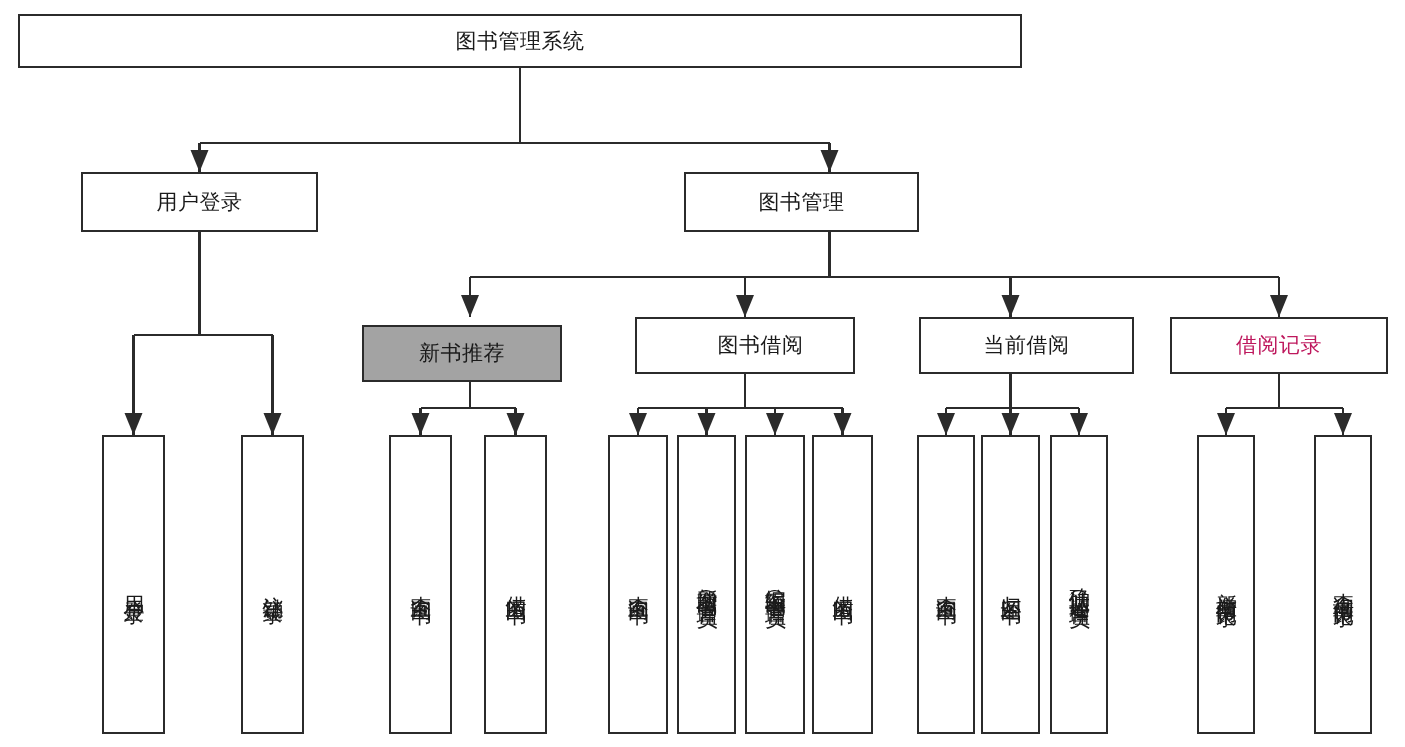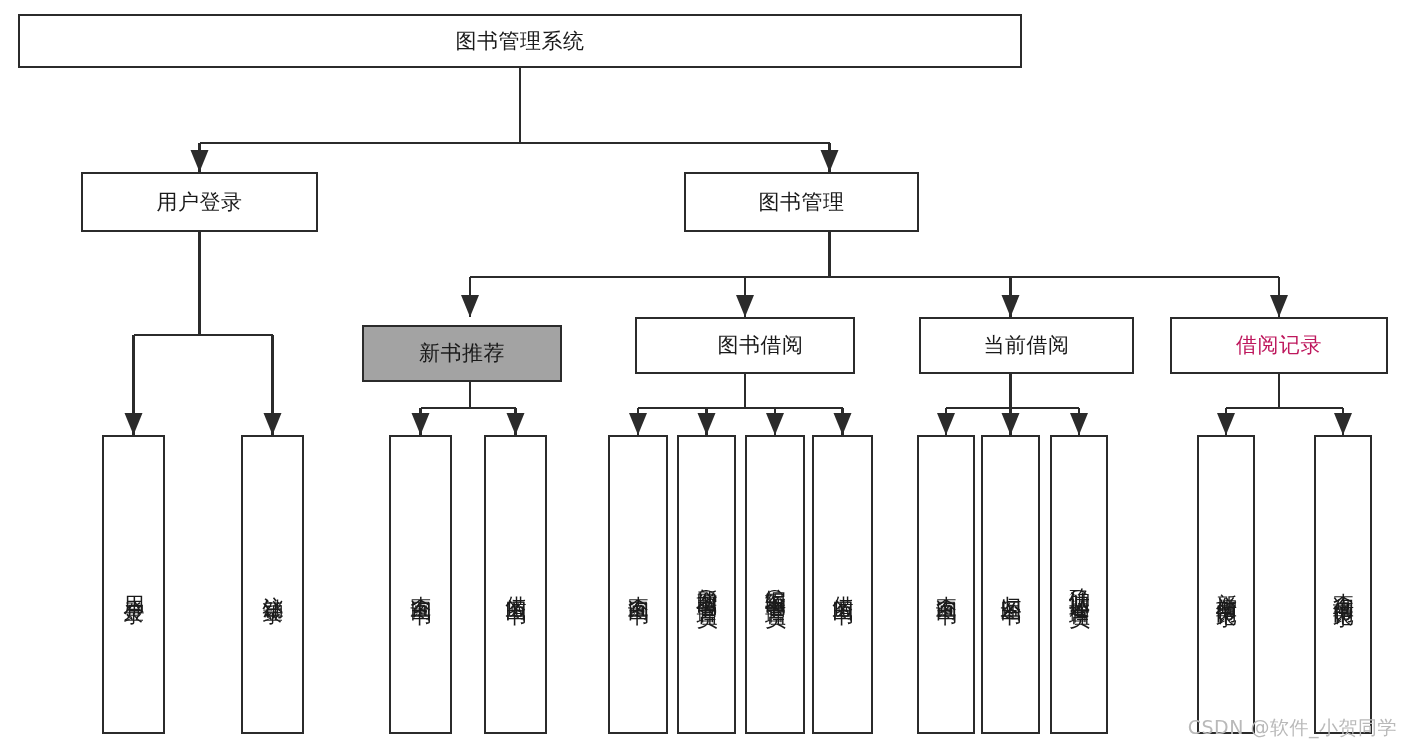--- a/index.html
+++ b/index.html
@@ -185,14 +185,13 @@
         <span class="node-label" style="color: rgb(26, 26, 26);">确认归还（管理员）</span>
       </div>
       <div class="node-box vertical" style="left: 1197px; top: 435px; width: 58px; height: 299px; border-color: rgb(43, 43, 43); background: rgb(255, 255, 255);">
         <span class="node-label" style="color: rgb(26, 26, 26);">新增借阅记录</span>
       </div>
       <div class="node-box vertical" style="left: 1314px; top: 435px; width: 58px; height: 299px; border-color: rgb(43, 43, 43); background: rgb(255, 255, 255);">
         <span class="node-label" style="color: rgb(26, 26, 26);">查询借阅记录</span>
       </div>
     </div>
 
-  <div class="watermark">CSDN @软件_小贺同学</div>
 </div>
 
 </body></html>

